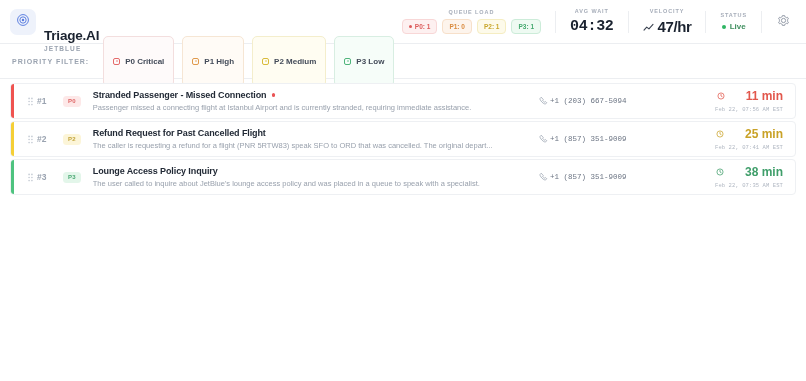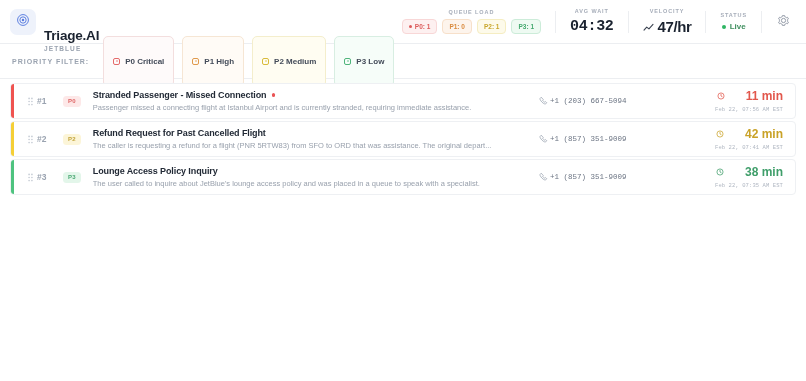--- a/index.html
+++ b/index.html
@@ -384,39 +384,39 @@
         <circle cx="1.3" cy="8.7" r="1" fill="#c6ccd5"></circle>
           <circle cx="4.7" cy="8.7" r="1" fill="#c6ccd5"></circle>
       </svg>
     </span>
     <span class="ticket-num">#2</span>
     <span class="pbadge pb-p2">P2</span>
     <div class="ticket-main">
       <div class="ticket-title-row">
         <span class="ticket-title">Refund Request for Past Cancelled Flight</span>
       </div>
-      <div class="ticket-desc">The caller is requesting a refund for a flight (PNR 5RTW83) from SFO to ORD that was assistance. The original depart...</div>
+      <div class="ticket-desc">The caller is requesting a refund for a flight (PNR 5RTW83) speak SFO to ORD that was cancelled. The original depart...</div>
     </div>
     <div class="ticket-phone">
       <span>
         <svg width="9" height="9" viewBox="0 0 12 12" fill="none">
           <path d="M3 1.6 1.6 3c-.4.4-.4 1 0 1.9.5 1.1 1.3 2.2 2.3 3.2s2.1 1.8 3.2 2.3c.9.4 1.5.4 1.9 0l1.4-1.4-2-1.6-1.1.8C6.6 7.7 5.5 6.8 4.9 6l.8-1.2L3 1.6z" stroke="#9aa3b0" stroke-width="1"></path>
         </svg>
       </span>
       <span>+1 (857) 351-9009</span>
     </div>
     <div class="ticket-time">
       <div class="time-ago ta-amber">
         <span>
           <svg width="8" height="8" viewBox="0 0 12 12" fill="none">
             <circle cx="6" cy="6" r="4.6" stroke="currentColor" stroke-width="1.1"></circle>
             <path d="M6 3.4V6l1.8 1.1" stroke="currentColor" stroke-width="1.1" stroke-linecap="round"></path>
           </svg>
         </span>
-        <span>42 min</span>
+        <span>25 min</span>
       </div>
       <div class="time-stamp">Feb 22, 07:41 AM EST</div>
     </div>
   </div>
 
   <div class="ticket" style="--accent:#4ec37f">
     <span class="drag-handle">
       <svg width="5" height="9" viewBox="0 0 6 10">
         <circle cx="1.3" cy="1.3" r="1" fill="#c6ccd5"></circle>
           <circle cx="4.7" cy="1.3" r="1" fill="#c6ccd5"></circle>

